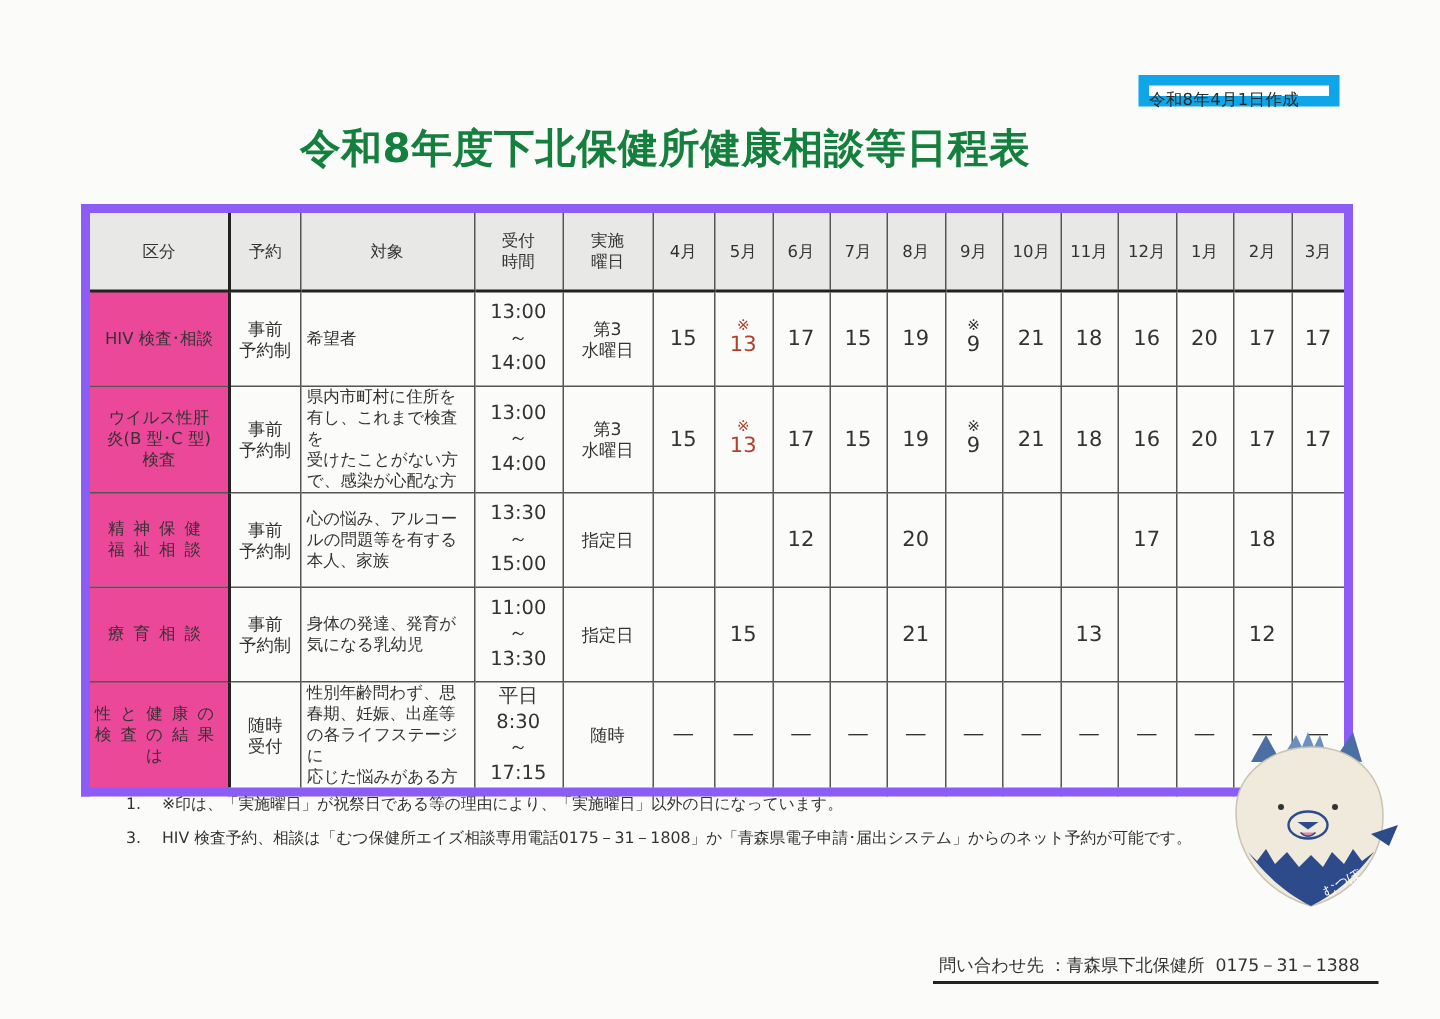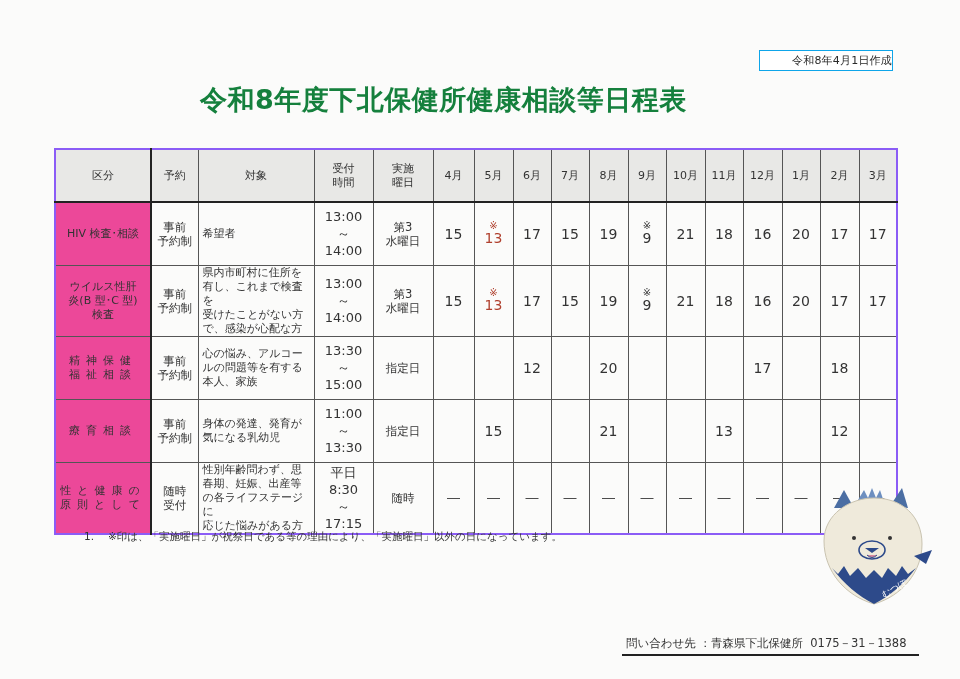--- a/index.html
+++ b/index.html
@@ -2,30 +2,30 @@
 <html><head>
 <meta charset="utf-8">
 <style>
   html, body { margin: 0; padding: 0; }
   body {
     width: 960px; height: 679px; background: #fbfbfa; position: relative; overflow: hidden;
     font-family: "DejaVu Sans", "Liberation Sans", sans-serif; color: #2a2a2a;
   }
   .created {
     position: absolute; left: 759px; top: 50px; width: 134px; height: 21px;
-    border: 1px solid #0ea5e9; box-sizing: border-box; background: #fff;
-    font-size: 11px; line-height: 19px; text-align: right; letter-spacing: 0.2px;
+    border: 7px solid #0ea5e9; box-sizing: border-box; background: #fff;
+    font-size: 11px; line-height: 19px; text-align: left; letter-spacing: 0.2px;
   }
   .title {
     position: absolute; left: 200px; top: 80px; width: 560px; text-align: left;
     font-size: 27px; font-weight: bold; color: #15803d; letter-spacing: 0.5px; line-height: 40px;
   }
   table.sched {
-    position: absolute; left: 54px; top: 148px; border-collapse: collapse;
-    border: 2px solid #8b5cf6; table-layout: fixed;
+    position: absolute; left: 54px; top: 136px; border-collapse: collapse;
+    border: 6px solid #8b5cf6; table-layout: fixed;
   }
   table.sched th, table.sched td {
     border: 1px solid #555; padding: 0; text-align: center; vertical-align: middle;
     font-weight: normal; color: #333;
   }
   table.sched thead th { background: #e8e8e6; font-size: 11px; line-height: 14px; height: 51px; border-bottom: 2px solid #222; }
   table.sched tbody tr { height: 63px; }
   table.sched tbody tr.last { height: 60px; }
   td.cat { background: #ec4899; font-size: 11px; line-height: 14px; border-right: 2px solid #222 !important; }
   th.cat { border-right: 2px solid #222 !important; }
@@ -266,21 +266,21 @@
           <span class="val"></span>
         </td>
         <td class="m">
           <span class="val">12</span>
         </td>
         <td class="m">
           <span class="val"></span>
         </td>
       </tr>
       <tr class="last">
-        <td class="cat"><span class="spaced">性と健康の</span><br><span class="spaced">原則として</span></td>
+        <td class="cat"><span class="spaced">性と健康の</span><br><span class="spaced">検査の結果は</span></td>
         <td class="rsv"><span>随時</span><br><span>受付</span></td>
         <td class="tgt"><span>性別年齢問わず、思</span><br><span>春期、妊娠、出産等</span><br><span>の各ライフステージに</span><br><span>応じた悩みがある方</span></td>
         <td class="time"><span>平日</span><br><span>8:30</span><br><span>～</span><br><span>17:15</span></td>
         <td class="day"><span>随時</span></td>
         <td class="m dash">
           <span class="val">―</span>
         </td>
         <td class="m dash">
           <span class="val">―</span>
         </td>
@@ -313,20 +313,21 @@
         </td>
         <td class="m dash">
           <span class="val">―</span>
         </td>
       </tr>
     </tbody>
 </table>
 
 <div class="notes" id="notes">
     <div class="item"><span class="num">1.</span><span>※印は、「実施曜日」が祝祭日である等の理由により、「実施曜日」以外の日になっています。</span></div>
+    <div class="item"><span class="num">3.</span><span>HIV 検査予約、相談は「むつ保健所エイズ相談専用電話0175－31－1808」か「青森県電子申請･届出システム」からのネット予約が可能です。</span></div>
   </div>
 
 <div class="contact">
   <span>問い合わせ先</span>
   <span>：</span><span>青森県下北保健所</span>
   &nbsp;<span>0175－31－1388</span>
 </div>
 
 <div class="mascot">
   <svg width="124" height="122" viewBox="0 0 124 122">

